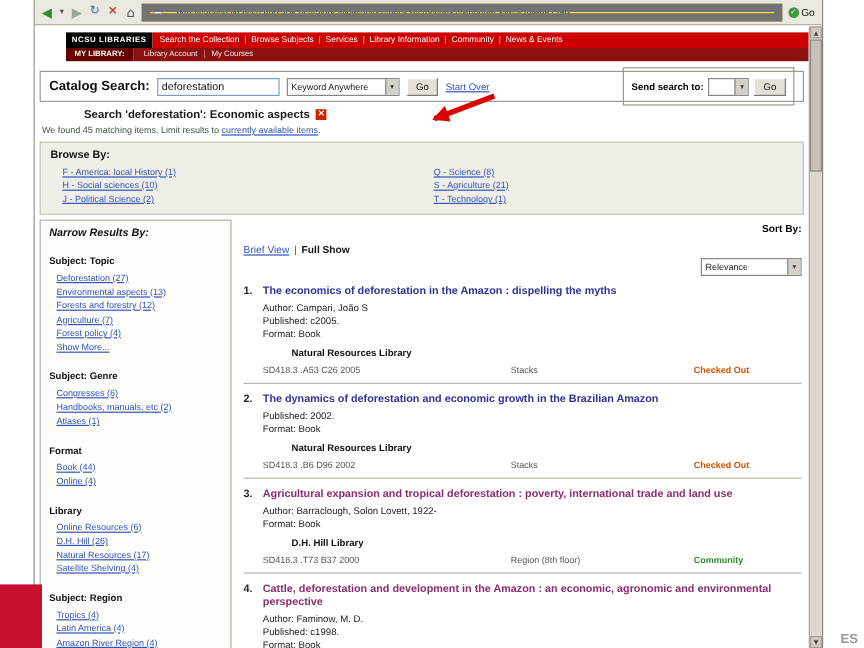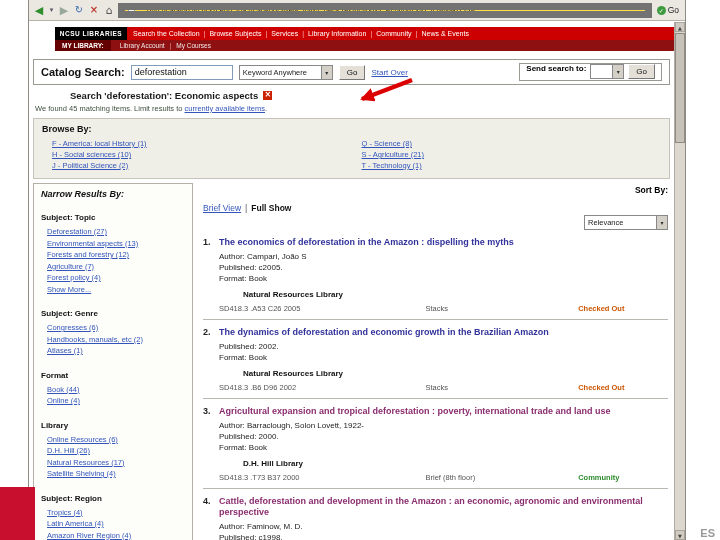--- a/index.html
+++ b/index.html
@@ -56,21 +56,21 @@
   .cs-label { font-size:11px; font-weight:bold; color:#111; white-space:nowrap; }
   .cs-input { width:102px; height:15px; border:1px solid #7f9db9; font-size:9px; padding:0 3px; font-family:inherit; color:#111; }
   .dd { height:15px; background:#fff; border:1px solid #888; display:flex; align-items:center; font-size:7.5px; color:#222; padding-left:3px; cursor:pointer; }
   .dd-text { white-space:nowrap; overflow:hidden; }
   .dd-arrow { margin-left:auto; width:11px; align-self:stretch; background:#d4d0c8; border-left:1px solid #888;
               font-size:6px; display:flex; align-items:center; justify-content:center; color:#333; font-family:"DejaVu Sans",sans-serif; }
   .scope-dd { width:94px; }
   .btn { height:15px; background:#e4e0d8; border:1px solid; border-color:#fff #777 #777 #fff; font-size:8px; padding:0 7px; font-family:inherit; color:#111; cursor:pointer; }
   .link { color:#3355bb; text-decoration:underline; cursor:pointer; }
   .cs-startover { font-size:8px; white-space:nowrap; }
-  .send-box { margin-left:auto; border:1px solid #9a9a92; height:18px; display:flex; gap:4px; padding:0 6px; }
+  .send-box { margin-left:auto; border:1px solid #9a9a92; height:32px; display:flex; align-items:center; gap:4px; padding:0 6px; }
   .send-label { font-size:8px; font-weight:bold; white-space:nowrap; }
   .send-dd { width:34px; }
 
   
   .summary { margin-top:5px; padding-left:2px; }
   .sum-head { font-size:9.5px; font-weight:bold; color:#1a1a1a; display:flex; align-items:center; gap:5px;margin-left:35px; }
   .close-x { width:9px; height:9px; background:#cc2200; color:#fff; font-size:8px; line-height:8px; text-align:center; font-weight:bold; cursor:pointer; font-family:"DejaVu Sans",sans-serif; }
   .sum-line { margin-top:3px; font-size:7.5px; color:#3f4f3f; }
 
   .annotation-arrow { position:absolute; left:340px; top:76px; z-index:5; pointer-events:none; }
@@ -318,26 +318,25 @@
               <div class="r-div"></div>
             </div>
 
             <div class="result">
               <div class="r-head">
                 <span class="r-num">3.</span>
                 <span class="r-title t-visited">Agricultural expansion and tropical deforestation : poverty, international trade and land use</span>
               </div>
               <div class="r-body">
                 <div class="r-field"><span>Author:</span> <span>Barraclough, Solon Lovett, 1922-</span></div>
-                <div class="r-field"><span>Published:</span> <span>2000.</span></div>
                 <div class="r-field"><span>Format:</span> <span>Book</span></div>
                 <div class="r-lib">D.H. Hill Library</div>
                 <div class="r-call">
                   <span class="c-num">SD418.3 .T73 B37 2000</span>
-                  <span class="c-loc">Brief (8th floor)</span>
+                  <span class="c-loc">Region (8th floor)</span>
                   <span class="c-status st-avail">Community</span>
                 </div>
               </div>
               <div class="r-div"></div>
             </div>
 
             <div class="result">
               <div class="r-head">
                 <span class="r-num">4.</span>
                 <span class="r-title t-visited">Cattle, deforestation and development in the Amazon : an economic, agronomic and environmental perspective</span>

